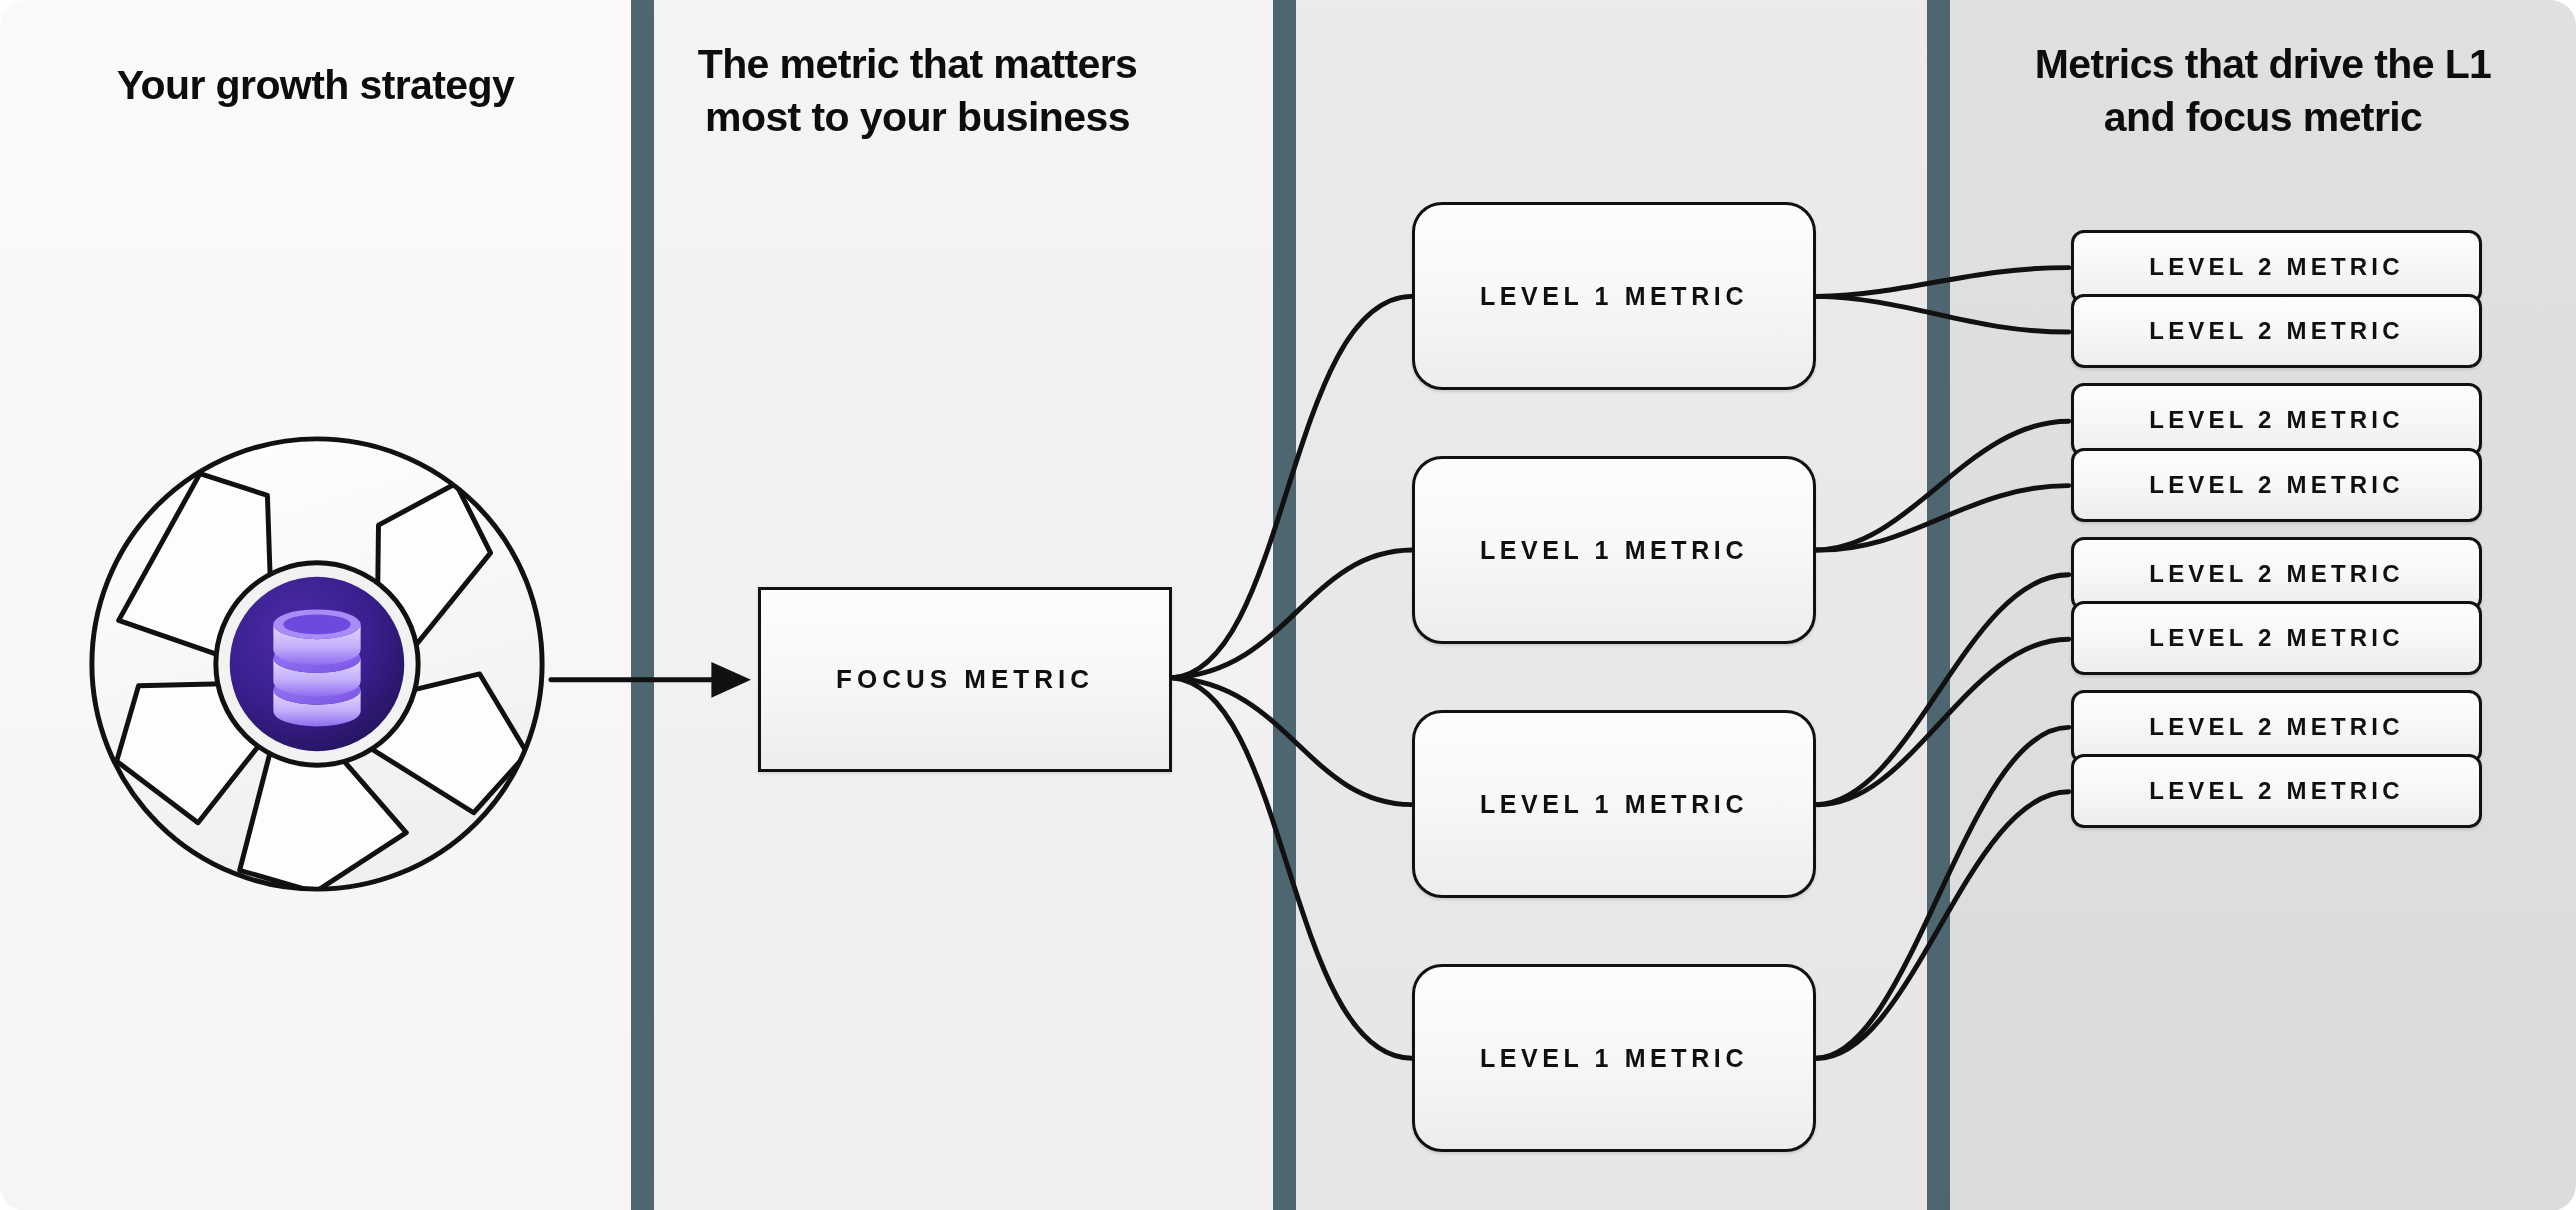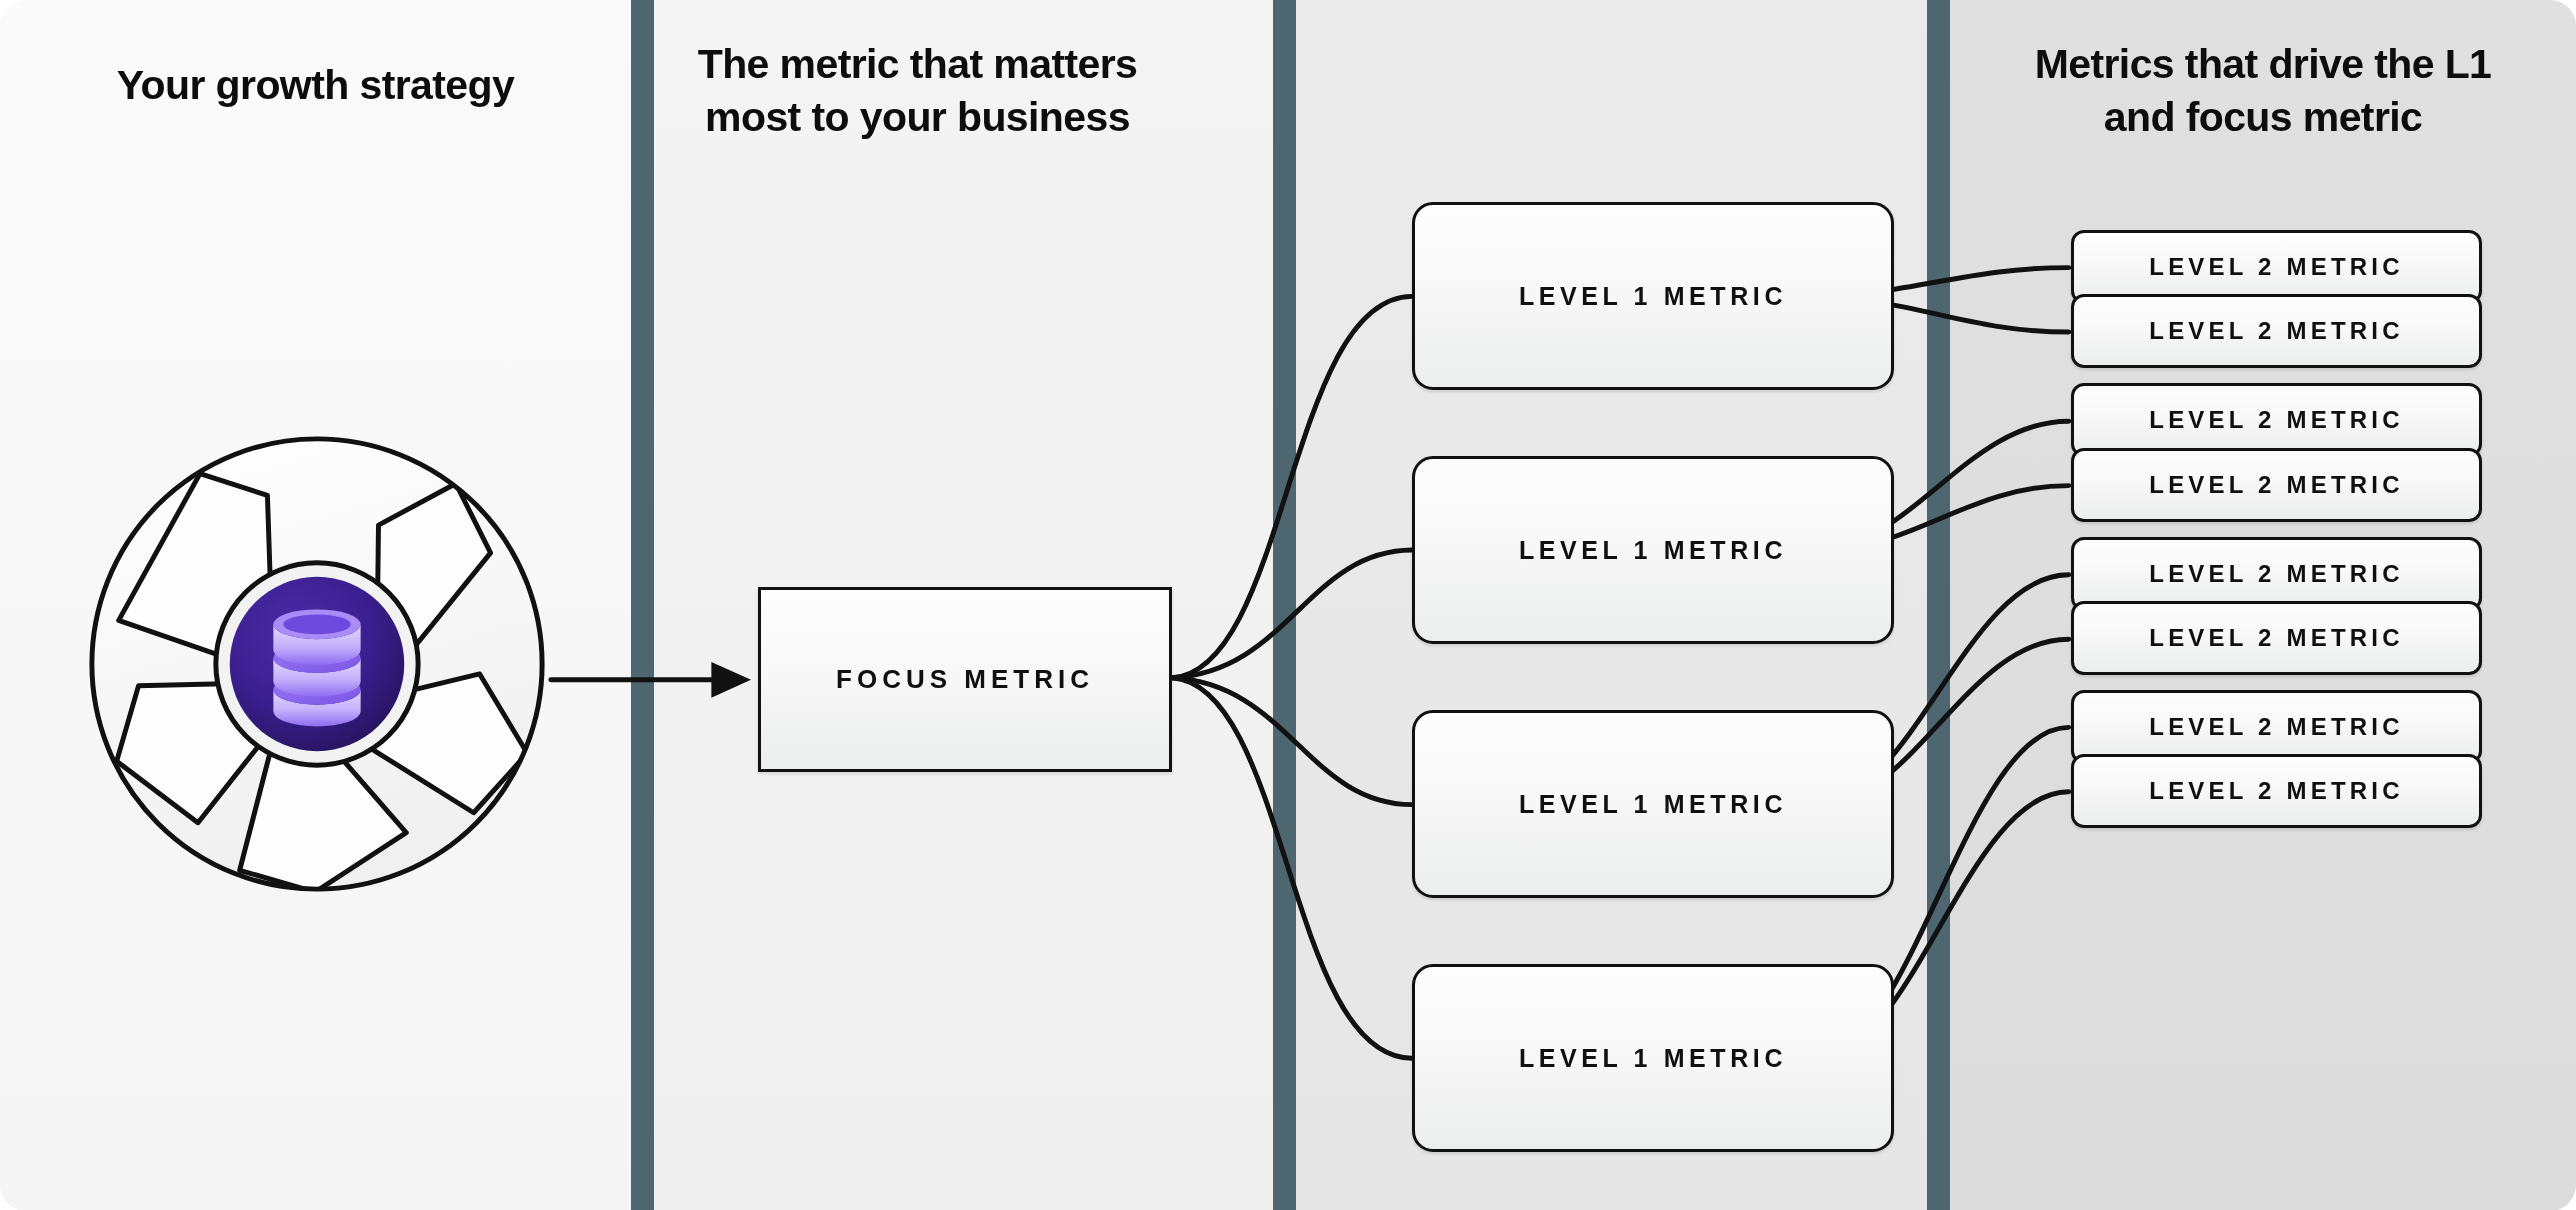--- a/index.html
+++ b/index.html
@@ -39,21 +39,21 @@
   .node{position:absolute;display:flex;align-items:center;justify-content:center;
         box-sizing:border-box;border:3px solid #111111;
         background:linear-gradient(180deg,#fdfdfd 0%,#f8f8f8 45%,#eceded 100%);
         box-shadow:0 2px 3px rgba(0,0,0,.12);}
   .node span{color:#101010;font-weight:700;font-size:25px;letter-spacing:4.6px;
              white-space:nowrap;}
 
   #focus-metric{left:758px;top:587px;width:414px;height:185px;border-radius:0;}
   #focus-metric span{font-size:26px;letter-spacing:5px;}
 
-  .l1{width:482px;height:188px;border-radius:21px;left:1412px;}
+  .l1{width:404px;height:188px;border-radius:30px;left:1412px;}
   #l1-0{top:202px;}
   #l1-1{top:456px;}
   #l1-2{top:710px;}
   #l1-3{top:964px;}
 
   .l2{width:411px;height:74px;border-radius:13px;left:2071px;}
   #l2-0{top:230px;} #l2-1{top:294px;}
   #l2-2{top:383px;} #l2-3{top:448px;}
   #l2-4{top:537px;} #l2-5{top:601px;}
   #l2-6{top:690px;} #l2-7{top:754px;}

